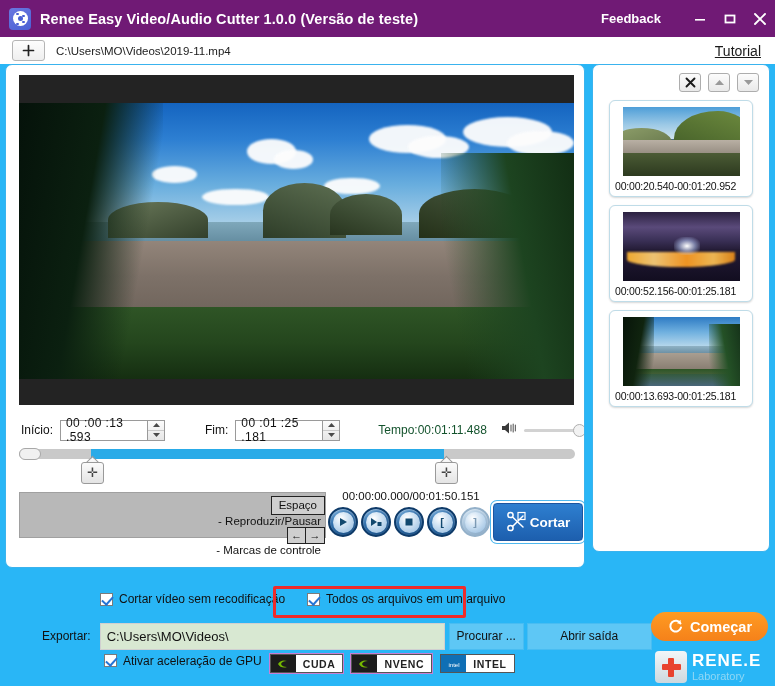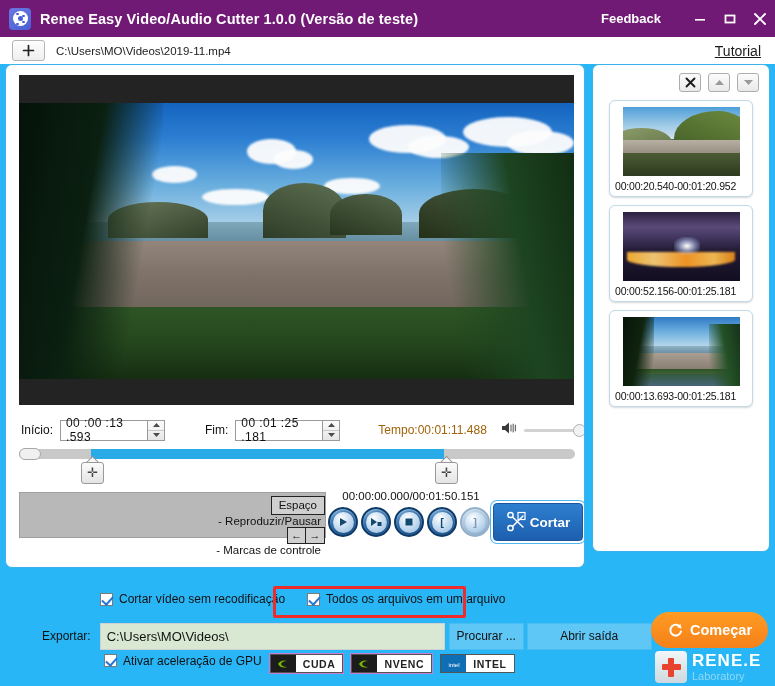--- a/index.html
+++ b/index.html
@@ -143,21 +143,21 @@
   .spinners {
     width: 17px; border: 1px solid #9a9a9a; border-left: none;
     background: linear-gradient(#fcfcfc, #e6e6e6);
     display: flex; flex-direction: column;
   }
   .spinners div {
     flex: 1; display: flex; align-items: center; justify-content: center;
     cursor: pointer;
   }
   .spinners div:first-child { border-bottom: 1px solid #c9c9c9; }
-  #tempo-label { font-size: 12px; color: #a16207; }
+  #tempo-label { font-size: 12px; color: #14532d; }
   #speaker-icon { margin-left: 14px; }
   #volume-slider {
     margin-left: 6px; width: 92px; height: 14px; position: relative;
     cursor: pointer;
   }
   #volume-slider .vtrack {
     position: absolute; left: 0; top: 6px; width: 92px; height: 3px;
     background: #d2d2d2; border-radius: 2px;
   }
   #volume-slider .vknob {
@@ -368,21 +368,21 @@
   .gpu-badge .icon {
     width: 25px; height: 17px; display: flex; align-items: center;
     justify-content: center; background: #1c1c1c;
   }
   .gpu-badge .txt {
     font-size: 10.5px; font-weight: bold; color: #222; padding: 0 7px;
     letter-spacing: .6px;
   }
   .gpu-badge.nv { box-shadow: 0 0 0 1px #c77fd6; }
   #start-btn {
-    position: absolute; left: 651px; top: 612px; width: 117px; height: 36px;
+    position: absolute; left: 651px; top: 612px; width: 117px; height: 29px;
     background: linear-gradient(#ff9b22, #f5811a); border-radius: 18px;
     display: flex; align-items: center; justify-content: center;
     cursor: pointer; gap: 6px;
   }
   #start-btn .label { color: #fff; font-size: 14.5px; font-weight: bold; }
   #brand {
     position: absolute; left: 655px; top: 648px; width: 120px; height: 38px;
     display: flex; align-items: center;
   }
   #brand .cross-box {

